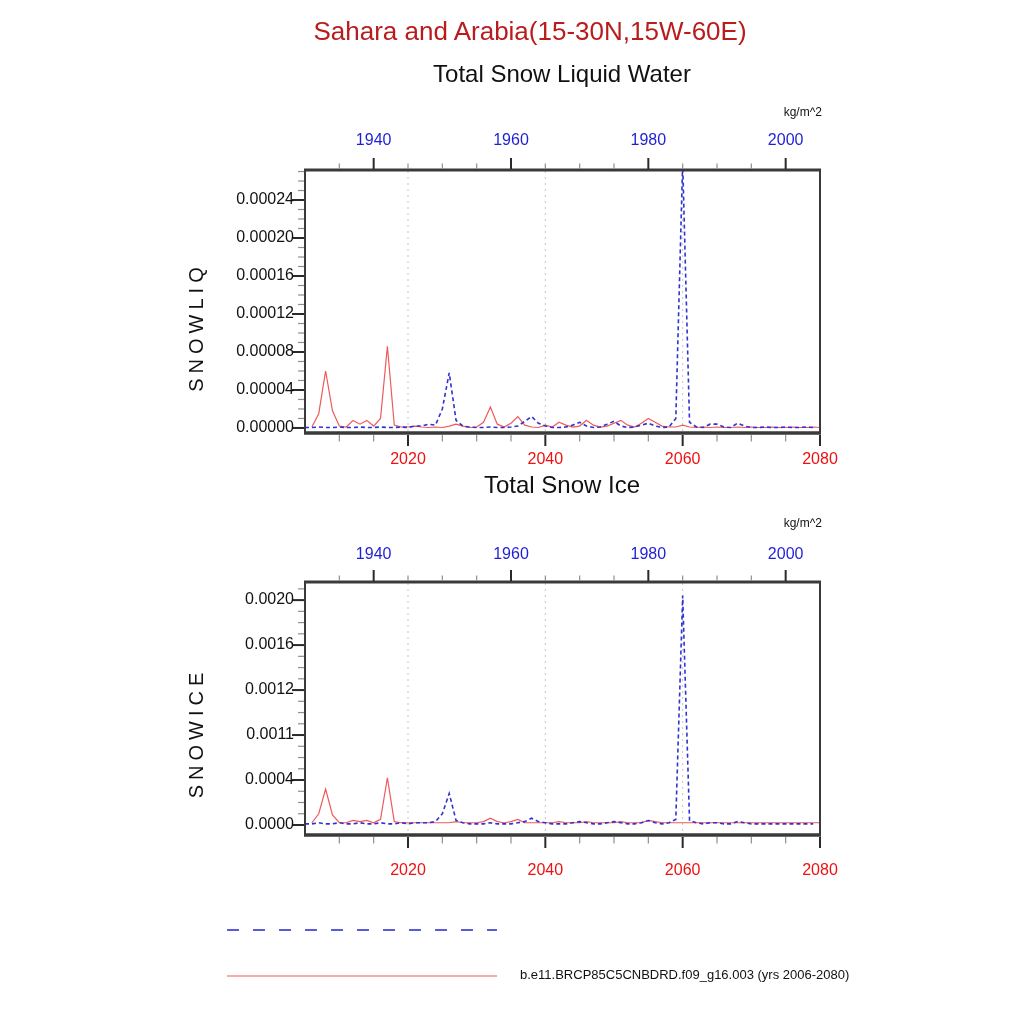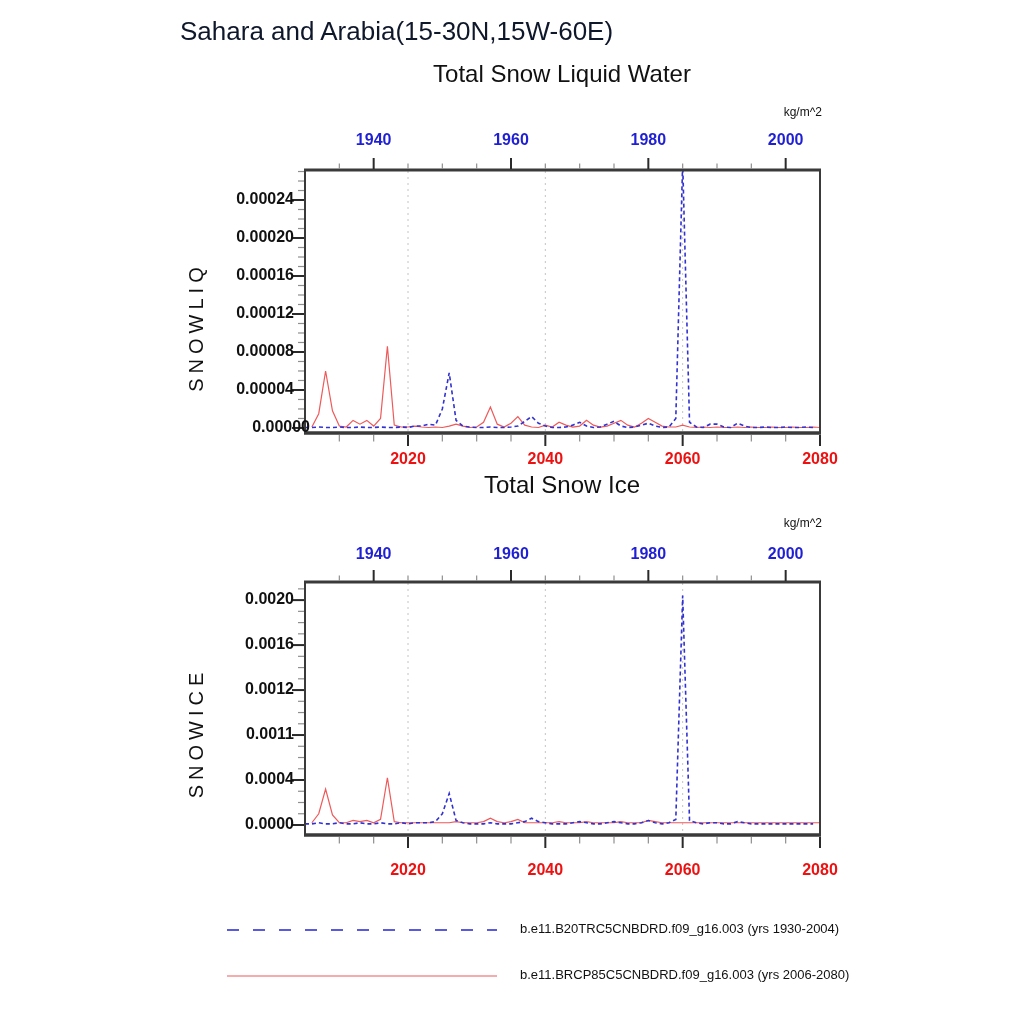--- a/index.html
+++ b/index.html
@@ -1,28 +1,28 @@
 <!DOCTYPE html>
 <html><head>
 <meta charset="utf-8">
 <style>
   html,body{margin:0;padding:0;background:#fff;}
   .page{position:relative;width:1024px;height:1024px;background:#fff;overflow:hidden;
         font-family:"Liberation Sans","DejaVu Sans",sans-serif;color:#000;}
   #plot-svg{position:absolute;left:0;top:0;}
-  .main-title{position:absolute;left:180px;top:16px;width:700px;text-align:left;
-              font-size:26px;color:#0f172a;}
+  .main-title{position:absolute;left:180px;top:16px;width:700px;text-align:center;
+              font-size:26px;color:#b91c1c;}
   .panel-title{position:absolute;left:212px;width:700px;text-align:center;font-size:24px;color:#111;}
   .pt1{top:60px;} .pt2{top:471px;}
   .units{position:absolute;left:622px;width:200px;text-align:right;font-size:12px;color:#111;}
   .u1{top:105px;} .u2{top:516px;}
   .ylab{position:absolute;width:220px;height:24px;text-align:center;font-size:20px;
         letter-spacing:5px;color:#111;transform:rotate(-90deg);}
   .y1{left:87px;top:315px;} .y2{left:87px;top:721px;}
-  #tick-labels{position:absolute;left:0;top:0;width:896px;height:1024px;font-weight:bold;}
+  #tick-labels{position:absolute;left:0;top:0;width:896px;height:1024px;}
   .tlabel{position:absolute;font-size:16px;line-height:18px;white-space:nowrap;}
   .tl-center{text-align:center;}
   .tl-right{text-align:right;}
   .c-blue{color:#1f1fd6;} .c-red{color:#ee1111;} .c-black{color:#111;}
   .legend-text{position:absolute;left:520px;font-size:13px;color:#111;white-space:nowrap;}
   .lt1{top:921px;} .lt2{top:967px;}
 </style>
 </head>
 <body>
 
@@ -179,21 +179,21 @@
 
   <div id="tick-labels">
       <div class="tlabel tl-center c-blue" style="left: 333.667px; top: 131px; width: 80px;">1940</div>
       <div class="tlabel tl-center c-blue" style="left: 471px; top: 131px; width: 80px;">1960</div>
       <div class="tlabel tl-center c-blue" style="left: 608.333px; top: 131px; width: 80px;">1980</div>
       <div class="tlabel tl-center c-blue" style="left: 745.667px; top: 131px; width: 80px;">2000</div>
       <div class="tlabel tl-center c-red" style="left: 368px; top: 450px; width: 80px;">2020</div>
       <div class="tlabel tl-center c-red" style="left: 505.333px; top: 450px; width: 80px;">2040</div>
       <div class="tlabel tl-center c-red" style="left: 642.667px; top: 450px; width: 80px;">2060</div>
       <div class="tlabel tl-center c-red" style="left: 780px; top: 450px; width: 80px;">2080</div>
-      <div class="tlabel tl-right c-black" style="left: 222px; top: 417.966px; width: 88px;">0.00000</div>
+      <div class="tlabel tl-right c-black" style="left: 206px; top: 417.966px; width: 88px;">0.00000</div>
       <div class="tlabel tl-right c-black" style="left: 206px; top: 379.974px; width: 88px;">0.00004</div>
       <div class="tlabel tl-right c-black" style="left: 206px; top: 341.982px; width: 88px;">0.00008</div>
       <div class="tlabel tl-right c-black" style="left: 206px; top: 303.99px; width: 88px;">0.00012</div>
       <div class="tlabel tl-right c-black" style="left: 206px; top: 265.998px; width: 88px;">0.00016</div>
       <div class="tlabel tl-right c-black" style="left: 206px; top: 228.006px; width: 88px;">0.00020</div>
       <div class="tlabel tl-right c-black" style="left: 206px; top: 190.014px; width: 88px;">0.00024</div>
       <div class="tlabel tl-center c-blue" style="left: 333.667px; top: 545px; width: 80px;">1940</div>
       <div class="tlabel tl-center c-blue" style="left: 471px; top: 545px; width: 80px;">1960</div>
       <div class="tlabel tl-center c-blue" style="left: 608.333px; top: 545px; width: 80px;">1980</div>
       <div class="tlabel tl-center c-blue" style="left: 745.667px; top: 545px; width: 80px;">2000</div>
@@ -202,15 +202,14 @@
       <div class="tlabel tl-center c-red" style="left: 642.667px; top: 861px; width: 80px;">2060</div>
       <div class="tlabel tl-center c-red" style="left: 780px; top: 861px; width: 80px;">2080</div>
       <div class="tlabel tl-right c-black" style="left: 206px; top: 814.992px; width: 88px;">0.0000</div>
       <div class="tlabel tl-right c-black" style="left: 206px; top: 770.015px; width: 88px;">0.0004</div>
       <div class="tlabel tl-right c-black" style="left: 206px; top: 725.037px; width: 88px;">0.0011</div>
       <div class="tlabel tl-right c-black" style="left: 206px; top: 680.059px; width: 88px;">0.0012</div>
       <div class="tlabel tl-right c-black" style="left: 206px; top: 635.081px; width: 88px;">0.0016</div>
       <div class="tlabel tl-right c-black" style="left: 206px; top: 590.104px; width: 88px;">0.0020</div>
     </div>
 
-  <div class="legend-text lt1">b.e11.B20TRC5CNBDRD.f09_g16.003 (yrs 1930-2004)</div>
   <div class="legend-text lt2">b.e11.BRCP85C5CNBDRD.f09_g16.003 (yrs 2006-2080)</div>
 </div>
 
 </body></html>

